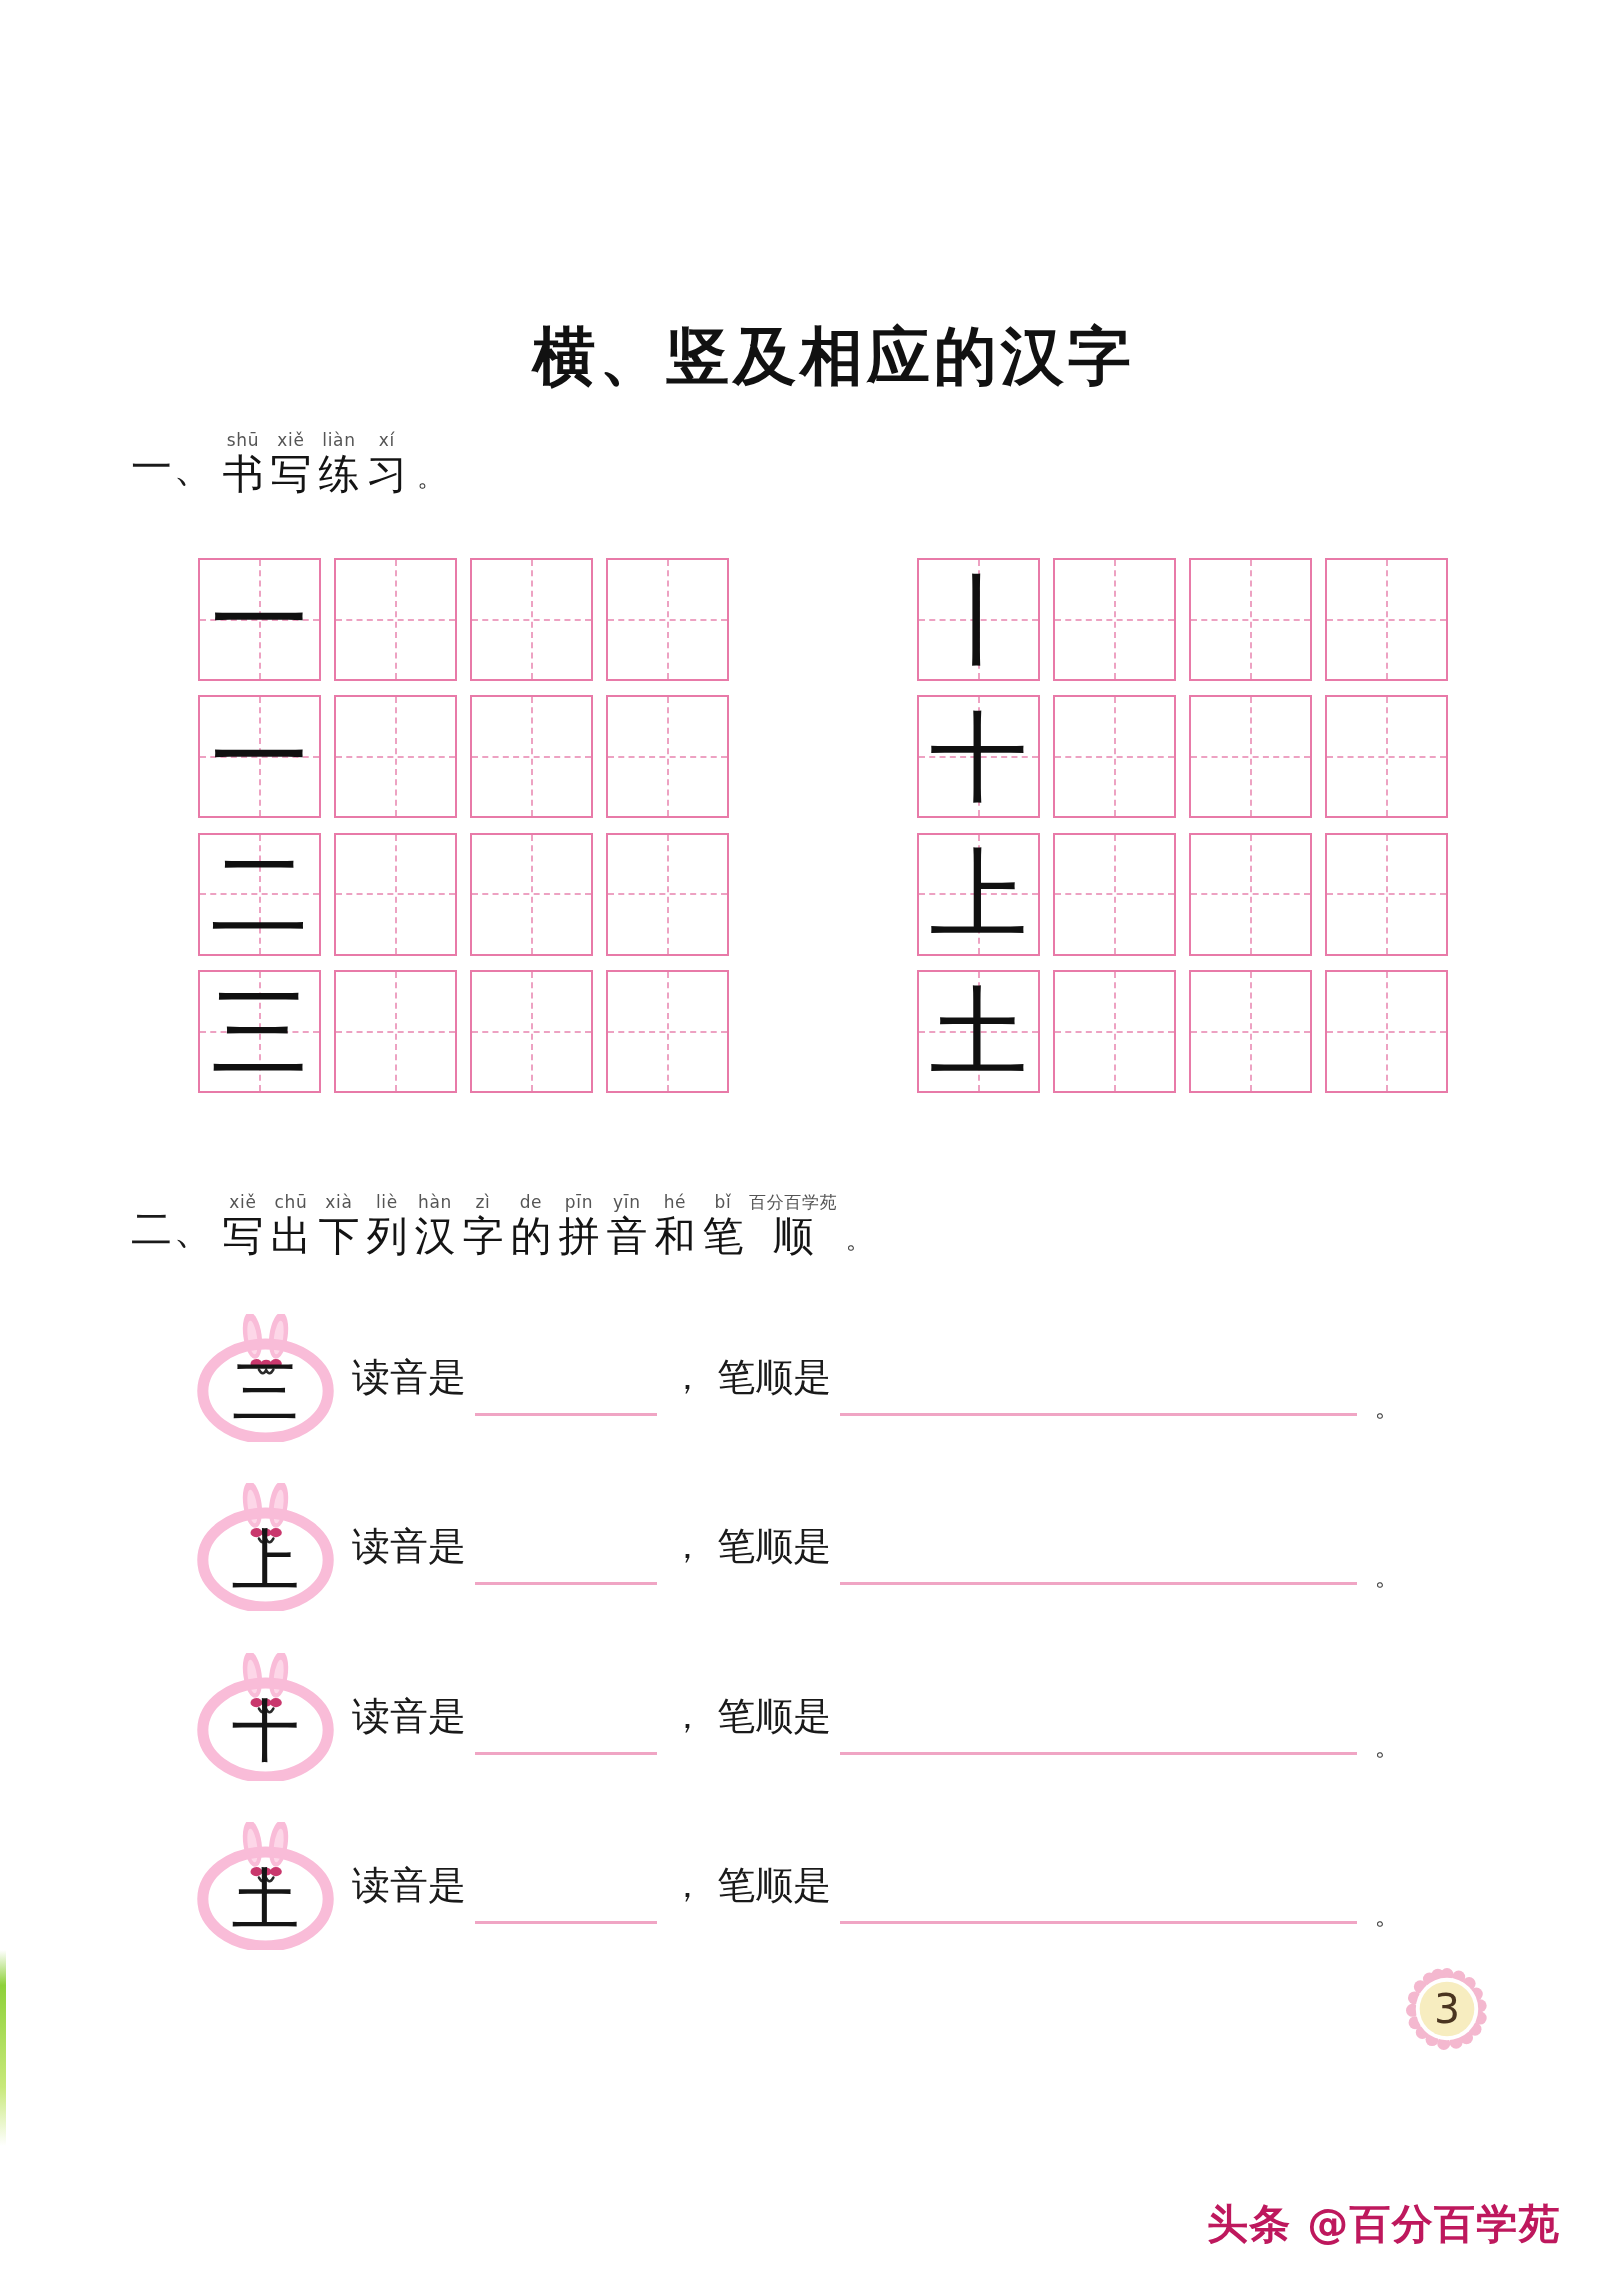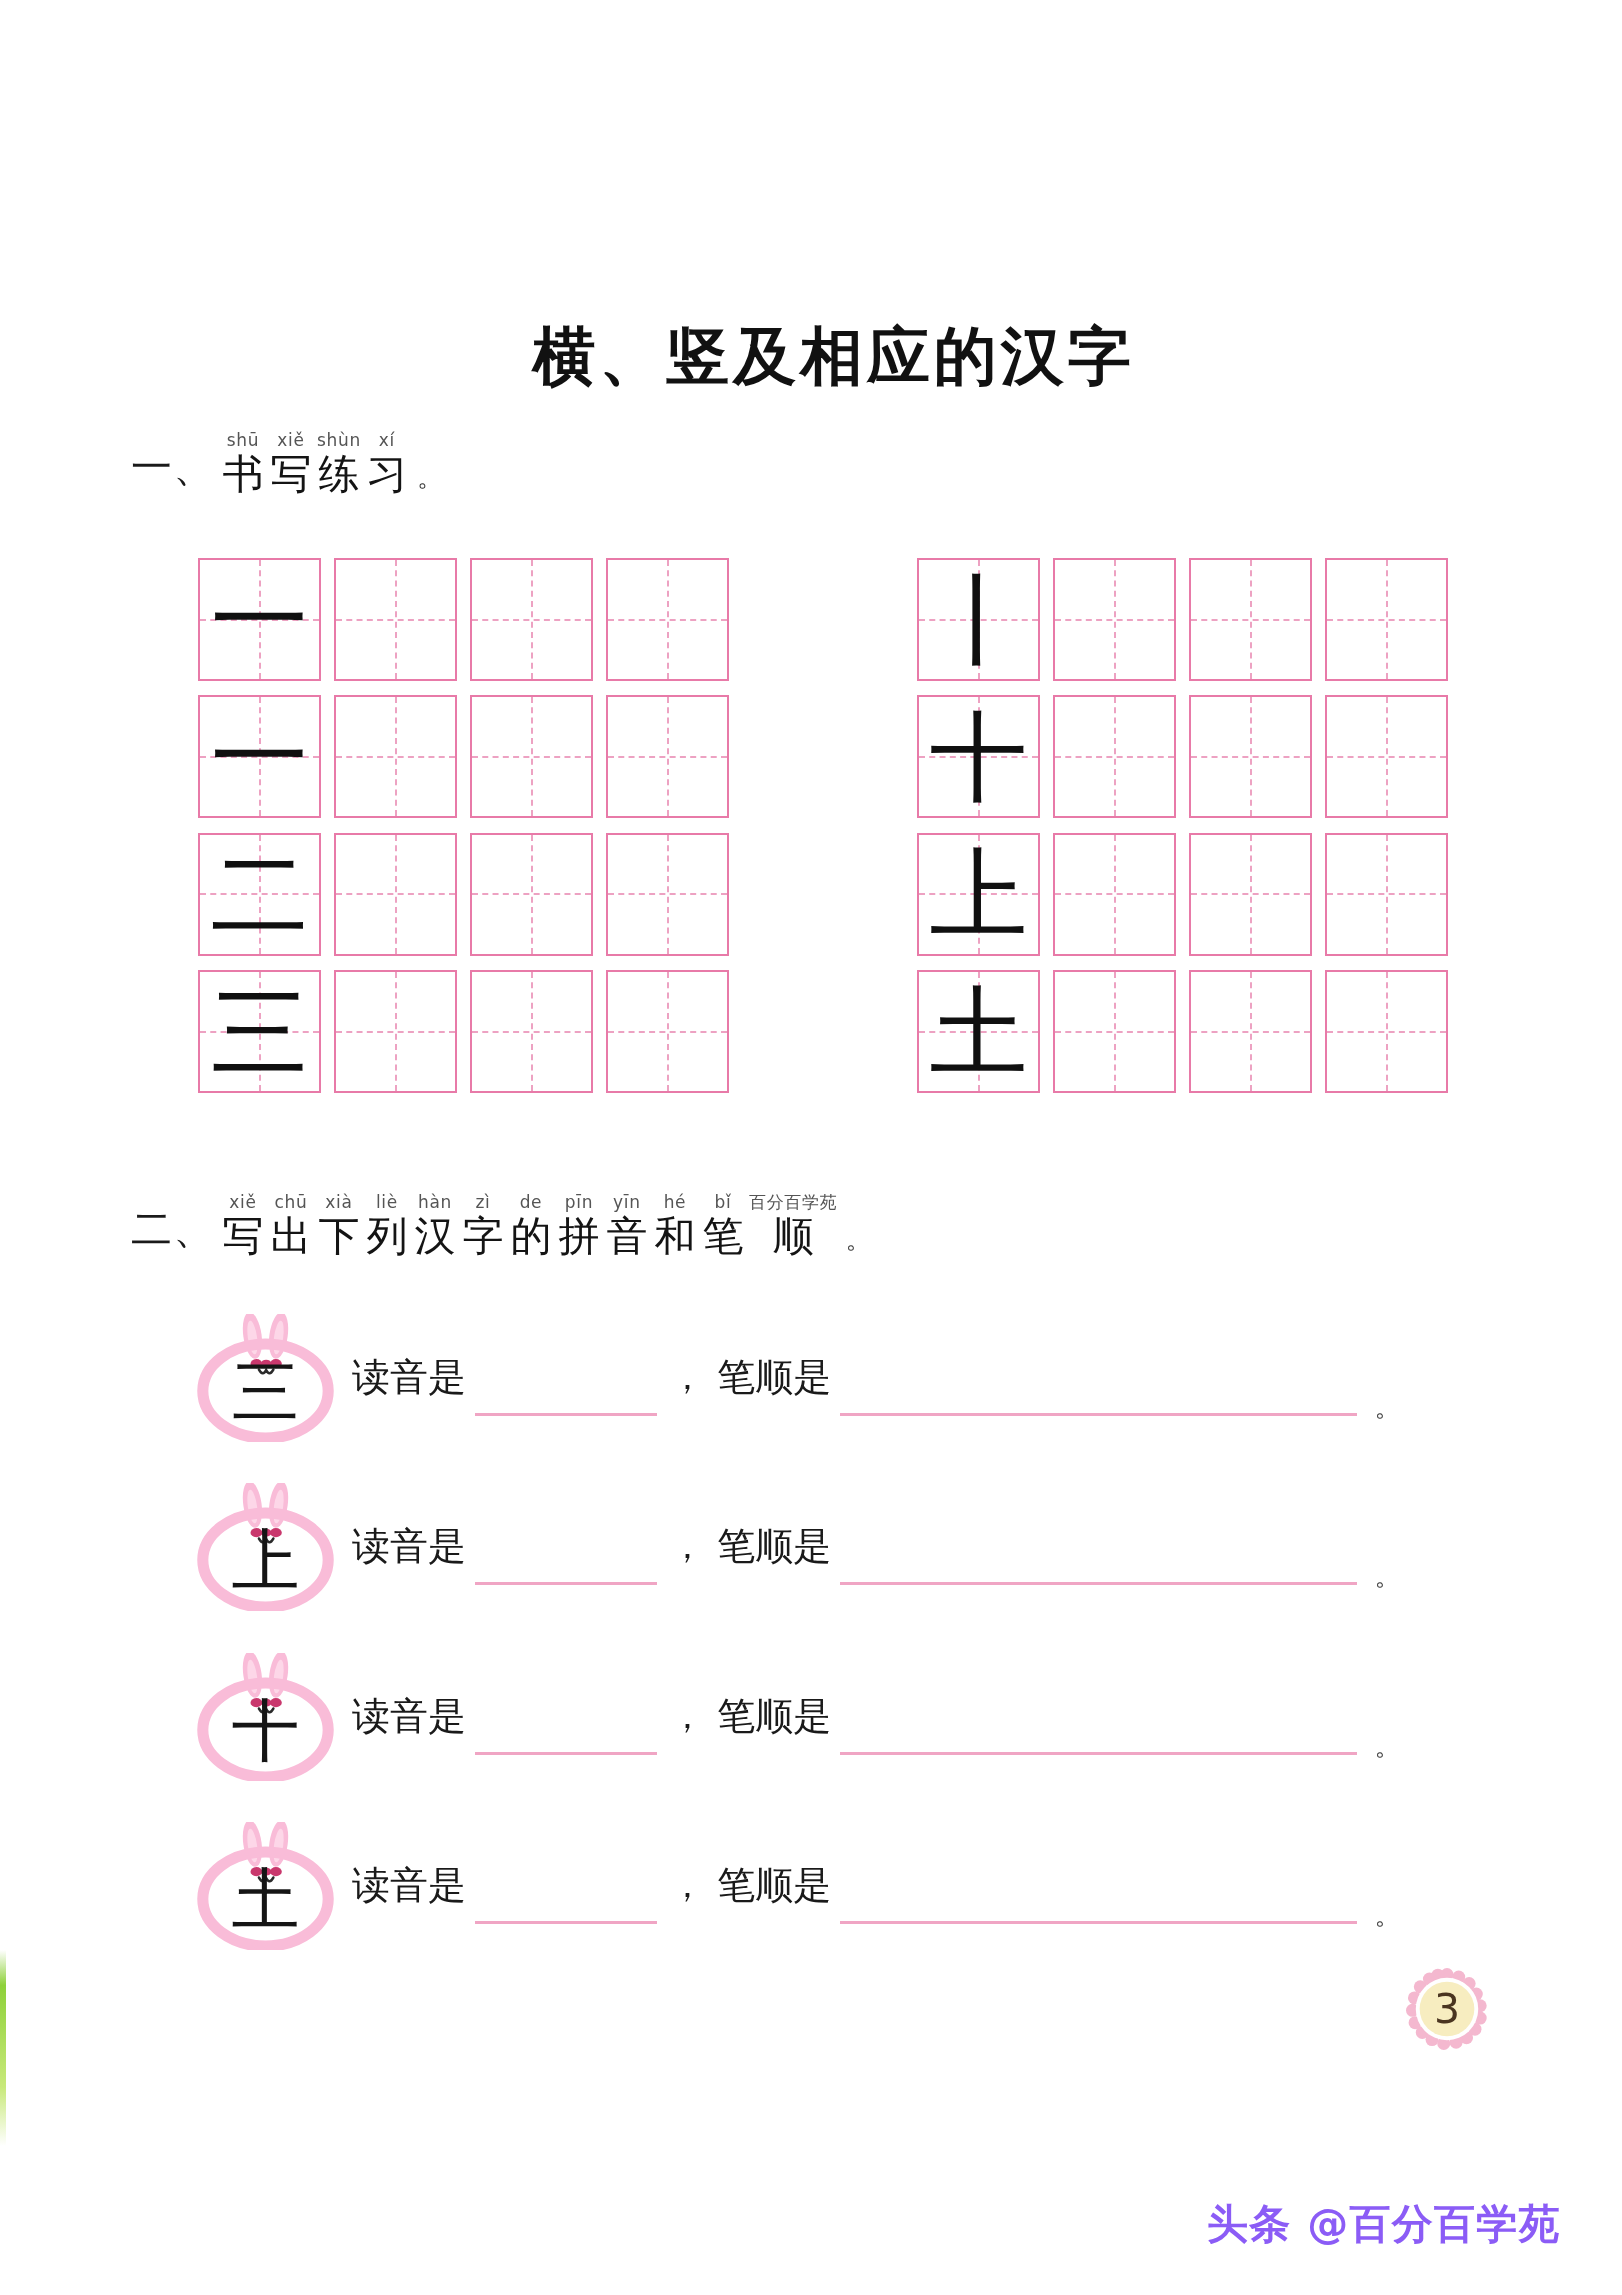--- a/index.html
+++ b/index.html
@@ -232,21 +232,21 @@
   }
 
   
   #watermark {
     position: absolute;
     left: 1207px;
     top: 2197px;
     font-size: 41px;
     font-weight: 700;
     letter-spacing: 1.3px;
-    color: #8b5cf6;
+    color: #be185d;
     white-space: nowrap;
     font-family: "DejaVu Sans", "Liberation Sans", sans-serif;
   }
 </style>
 </head>
 <body>
 
 <div id="page">
 
   <div id="binding-stripe"></div>
@@ -259,21 +259,21 @@
       <span class="ruby-row" id="sec1-ruby-row">
           <span class="ruby-cell">
             <span class="ruby-pinyin">shū</span>
             <span class="ruby-han">书</span>
           </span>
           <span class="ruby-cell">
             <span class="ruby-pinyin">xiě</span>
             <span class="ruby-han">写</span>
           </span>
           <span class="ruby-cell">
-            <span class="ruby-pinyin">shùn</span>
+            <span class="ruby-pinyin">liàn</span>
             <span class="ruby-han">练</span>
           </span>
           <span class="ruby-cell">
             <span class="ruby-pinyin">xí</span>
             <span class="ruby-han">习</span>
           </span>
         </span>
     </span>
     <span class="sh-period">。</span>
   </div>

